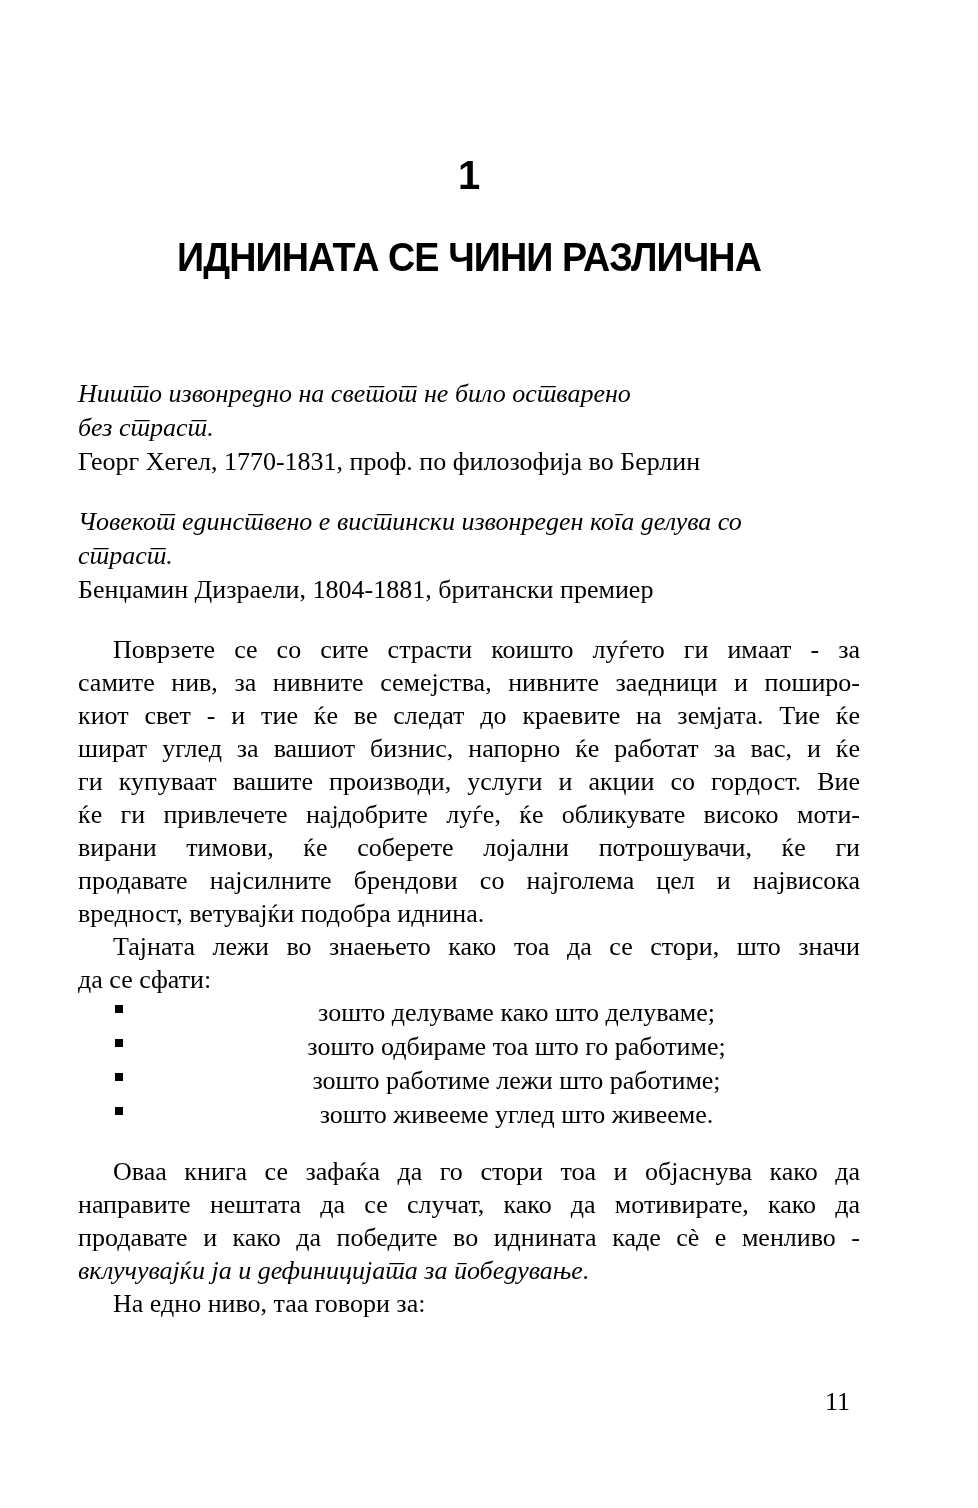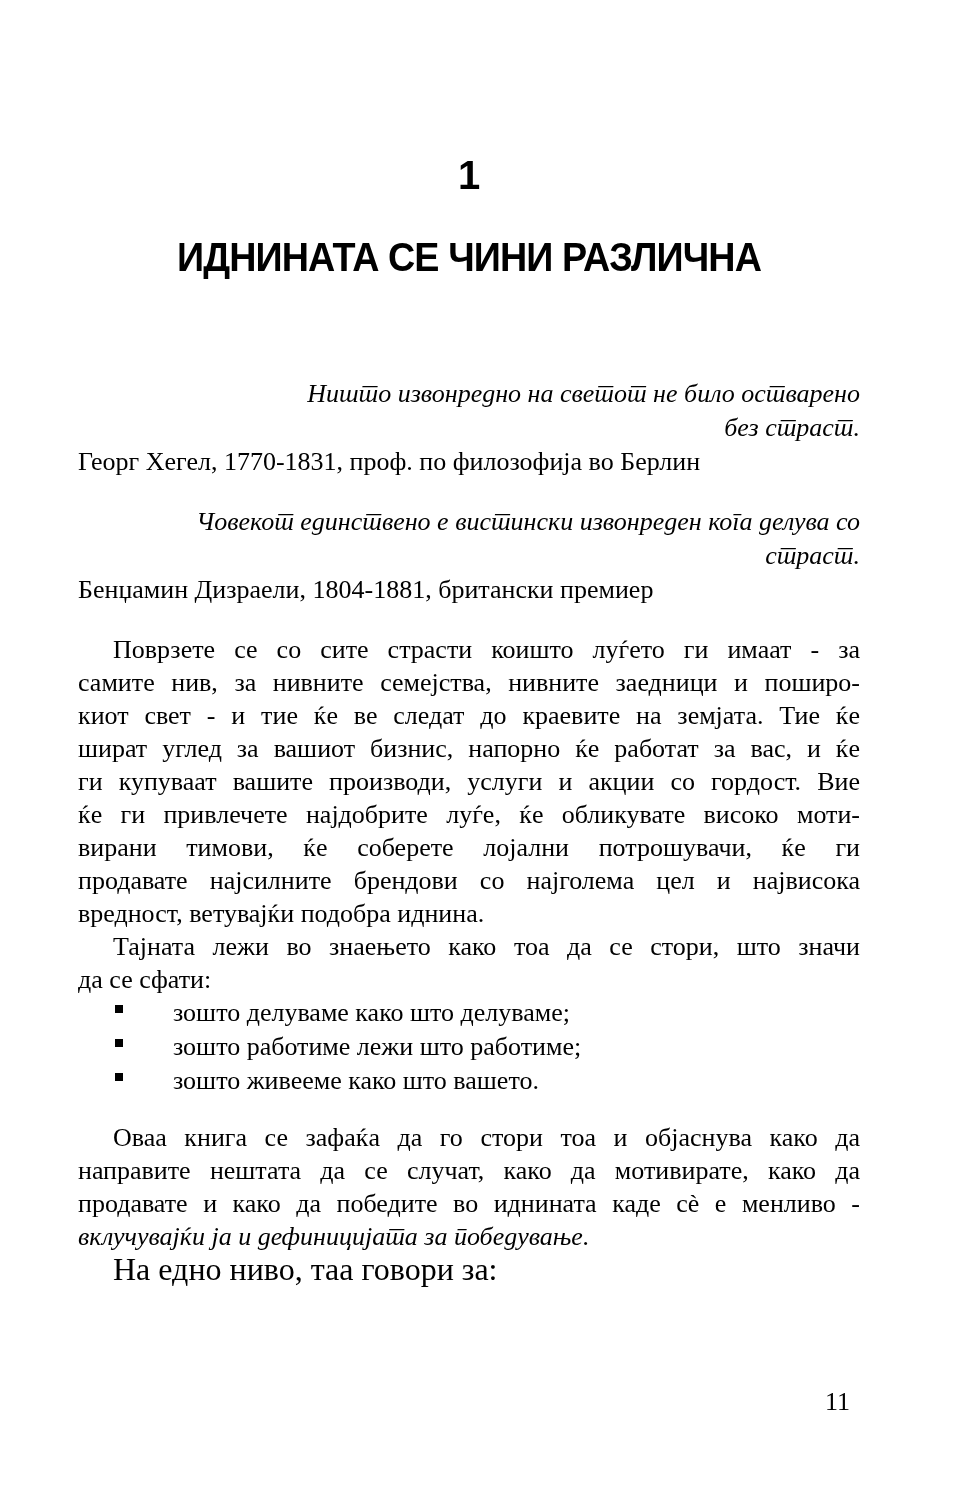--- a/index.html
+++ b/index.html
@@ -36,43 +36,44 @@
     transform-origin: 50% 50%;
     white-space: nowrap;
   }
   .epigraph { }
   .epigraph-1 { margin-top: 96px; }
   .epigraph-2 { margin-top: 26px; }
   .quote {
     font-style: italic;
     font-size: 26px;
     line-height: 34px;
-    text-align: right;
+    text-align: left;
   }
   .attribution {
     font-size: 26px;
     line-height: 34px;
     text-align: left;
     padding-right: 4px;
   }
   .body-text { margin-top: 26px; }
   .para { font-size: 26px; line-height: 33px; }
   .jlines .line { text-align: justify; text-align-last: justify; }
   .jlines .line:last-child { text-align-last: auto; }
   .jlines.all-just .line:last-child { text-align-last: justify; }
   .indent .line:first-child { text-indent: 35px; }
-  .single-indent { text-indent: 35px; font-size: 32px; line-height: 33px; }
+  .single-indent { text-indent: 35px; font-size: 26px; line-height: 33px; }
   .italic-line { font-style: italic; font-size: 26px; line-height: 33px; }
   ul.bullets { list-style: none; }
   ul.bullets li {
     position: relative;
     font-size: 26px;
     line-height: 33px;
     margin-bottom: 1px;
     padding-left: 95px;
+    text-align: center;
   }
   ul.bullets li .sq {
     position: absolute;
     left: 37px;
     top: 9px;
     width: 8px;
     height: 8px;
     background: #000000;
     display: inline-block;
   }
@@ -129,25 +130,29 @@
         <div class="line">да се сфати:</div>
       </div>
 
     <ul class="bullets">
       <li>
         <span class="sq"></span>
         <span>зошто делуваме како што делуваме;</span>
       </li>
       <li>
         <span class="sq"></span>
+        <span>зошто одбираме тоа што го работиме;</span>
+      </li>
+      <li>
+        <span class="sq"></span>
         <span>зошто работиме лежи што работиме;</span>
       </li>
       <li>
         <span class="sq"></span>
-        <span>зошто живееме како што вашето.</span>
+        <span>зошто живееме углед што живееме.</span>
       </li>
     </ul>
 
     <div class="para3-block">
       <div class="para jlines indent all-just">
           <div class="line">Оваа книга се зафаќа да го стори тоа и објаснува како да</div>
           <div class="line">направите нештата да се случат, како да мотивирате, како да</div>
           <div class="line">продавате и како да победите во иднината каде сè е менливо -</div>
         </div>
       <div class="italic-line">вклучувајќи ја и дефиницијата за победување.</div>

